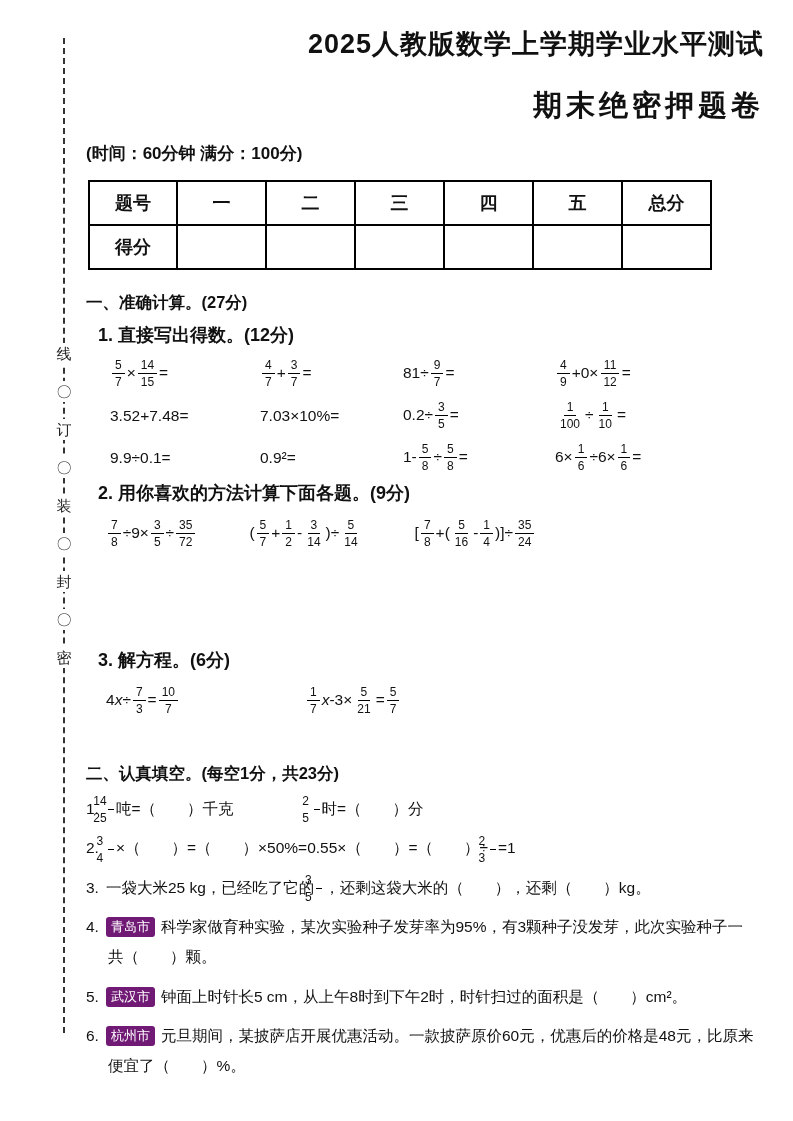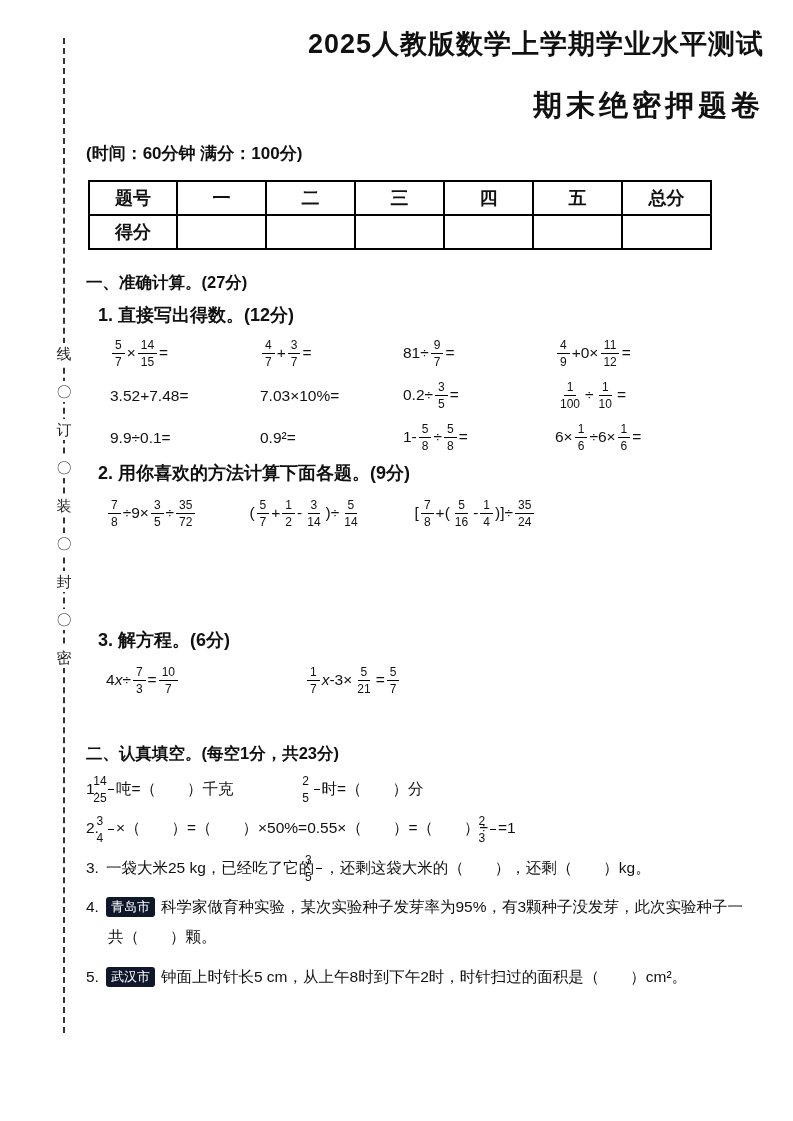--- a/index.html
+++ b/index.html
@@ -12,42 +12,42 @@
   .binding-line{position:absolute;left:13px;top:0;height:100%;border-left:2px dashed #333;}
   .binding-chars{position:absolute;left:0;top:305px;width:28px;display:flex;flex-direction:column;align-items:center;gap:17px;font-size:15px;color:#222;}
   .binding-chars span{background:#fff;line-height:1;padding:3px 0;}
 
   .content{position:absolute;left:86px;top:26px;width:678px;}
   .title1{font-size:27px;font-weight:bold;text-align:right;letter-spacing:1px;}
   .title2{font-size:29px;font-weight:bold;text-align:right;margin-top:24px;letter-spacing:4px;}
   .meta{font-size:17px;font-weight:bold;text-align:left;margin-top:16px;}
 
   table.score{border-collapse:collapse;margin-top:15px;width:624px;margin-left:2px;table-layout:fixed;}
-  table.score td{border:2px solid #000;height:34px;text-align:center;font-size:18px;font-weight:bold;vertical-align:middle;}
+  table.score td{border:2px solid #000;height:44px;text-align:center;font-size:18px;font-weight:bold;vertical-align:middle;}
   table.score td.lbl{width:88px;}
 
   .sec-heading{font-size:16.5px;font-weight:bold;margin-top:22px;}
   .item-label{font-size:18px;font-weight:bold;margin:9px 0 0 12px;}
   .mt-solve{margin-top:100px;}
   .sec2{margin-top:48px;}
 
   .expr-grid{display:grid;grid-template-columns:150px 143px 152px auto;margin:12px 0 0 24px;row-gap:13px;font-size:15.5px;align-items:center;}
   .expr-row{display:flex;margin:14px 0 0 20px;font-size:15.5px;align-items:center;}
   .expr-row .expr{margin-right:52px;}
   .expr-row.eq .expr{margin-right:125px;}
   .expr i{font-style:italic;}
 
   .frac{display:inline-flex;flex-direction:column;align-items:center;vertical-align:middle;margin:0 2px;line-height:1;}
   .fnum{font-size:12px;padding:0 3px 2px;border-bottom:1.4px solid #000;text-align:center;}
   .fden{font-size:12px;padding:2px 3px 0;text-align:center;}
 
   .s2-item{font-size:15.5px;margin-top:9px;line-height:1.95;padding-left:22px;text-indent:-22px;width:672px;}
   .s2-num{margin-right:7px;}
   .spacer{display:inline-block;width:78px;}
-  .badge{display:inline-block;background:#0f172a;color:#fff;font-size:13px;padding:0 5px;border-radius:3px;margin-right:6px;line-height:1.55;text-indent:0;vertical-align:1px;}
+  .badge{display:inline-block;background:#701a75;color:#fff;font-size:13px;padding:0 5px;border-radius:3px;margin-right:6px;line-height:1.55;text-indent:0;vertical-align:1px;}
 </style>
 </head>
 <body>
 
 <div class="page">
 
   <div class="binding-strip">
     <div class="binding-line"></div>
     <div class="binding-chars">
       <span>线</span>
@@ -242,15 +242,18 @@
     </div>
 
     <div class="s2-item">
       <span class="s2-num">4.</span><span class="badge">青岛市</span><span>科学家做育种实验，某次实验种子发芽率为95%，有3颗种子没发芽，此次实验种子一共（　　）颗。</span>
     </div>
 
     <div class="s2-item">
       <span class="s2-num">5.</span><span class="badge">武汉市</span><span>钟面上时针长5 cm，从上午8时到下午2时，时针扫过的面积是（　　）cm²。</span>
     </div>
 
+    <div class="s2-item">
+      <span class="s2-num">6.</span><span class="badge">杭州市</span><span>元旦期间，某披萨店开展优惠活动。一款披萨原价60元，优惠后的价格是48元，比原来便宜了（　　）%。</span>
+    </div>
 
   </div>
 </div>
 
 </body></html>

